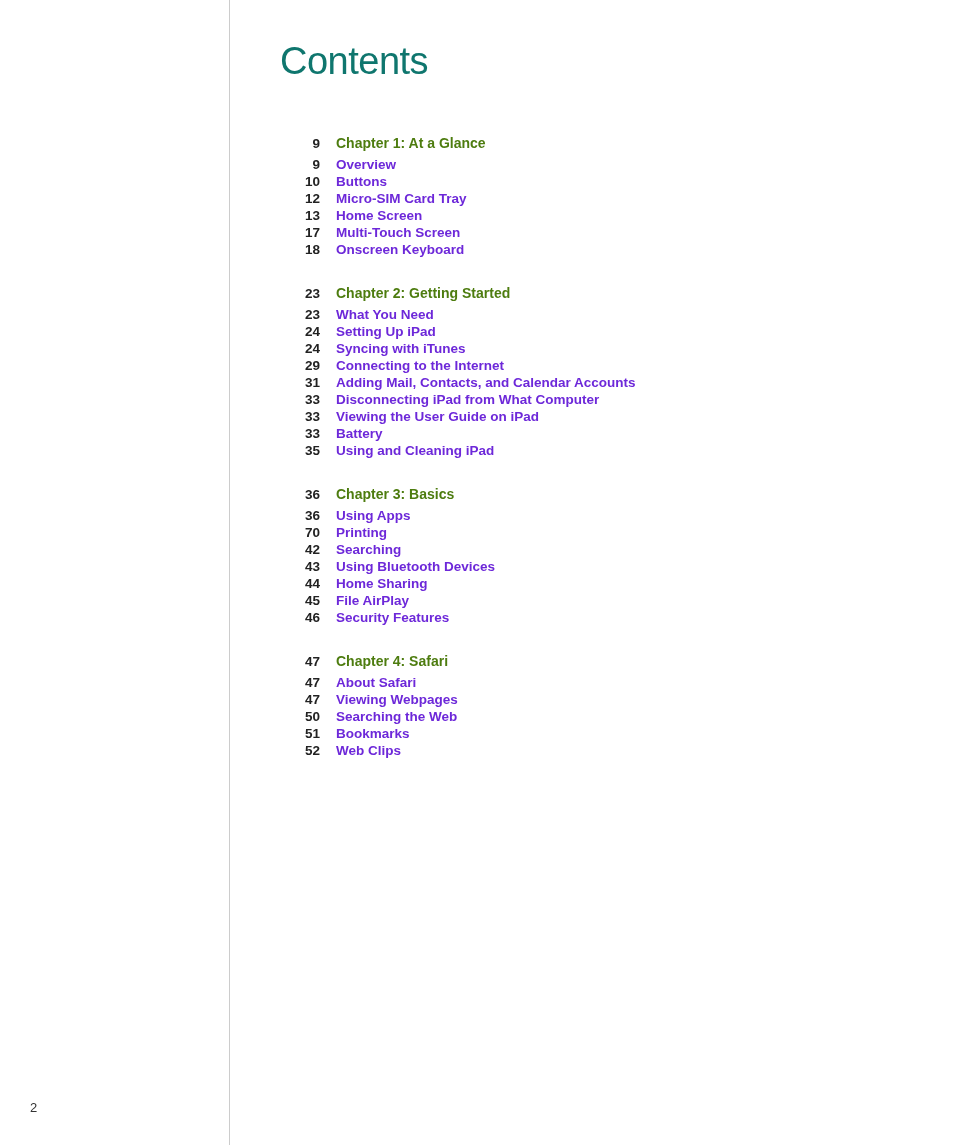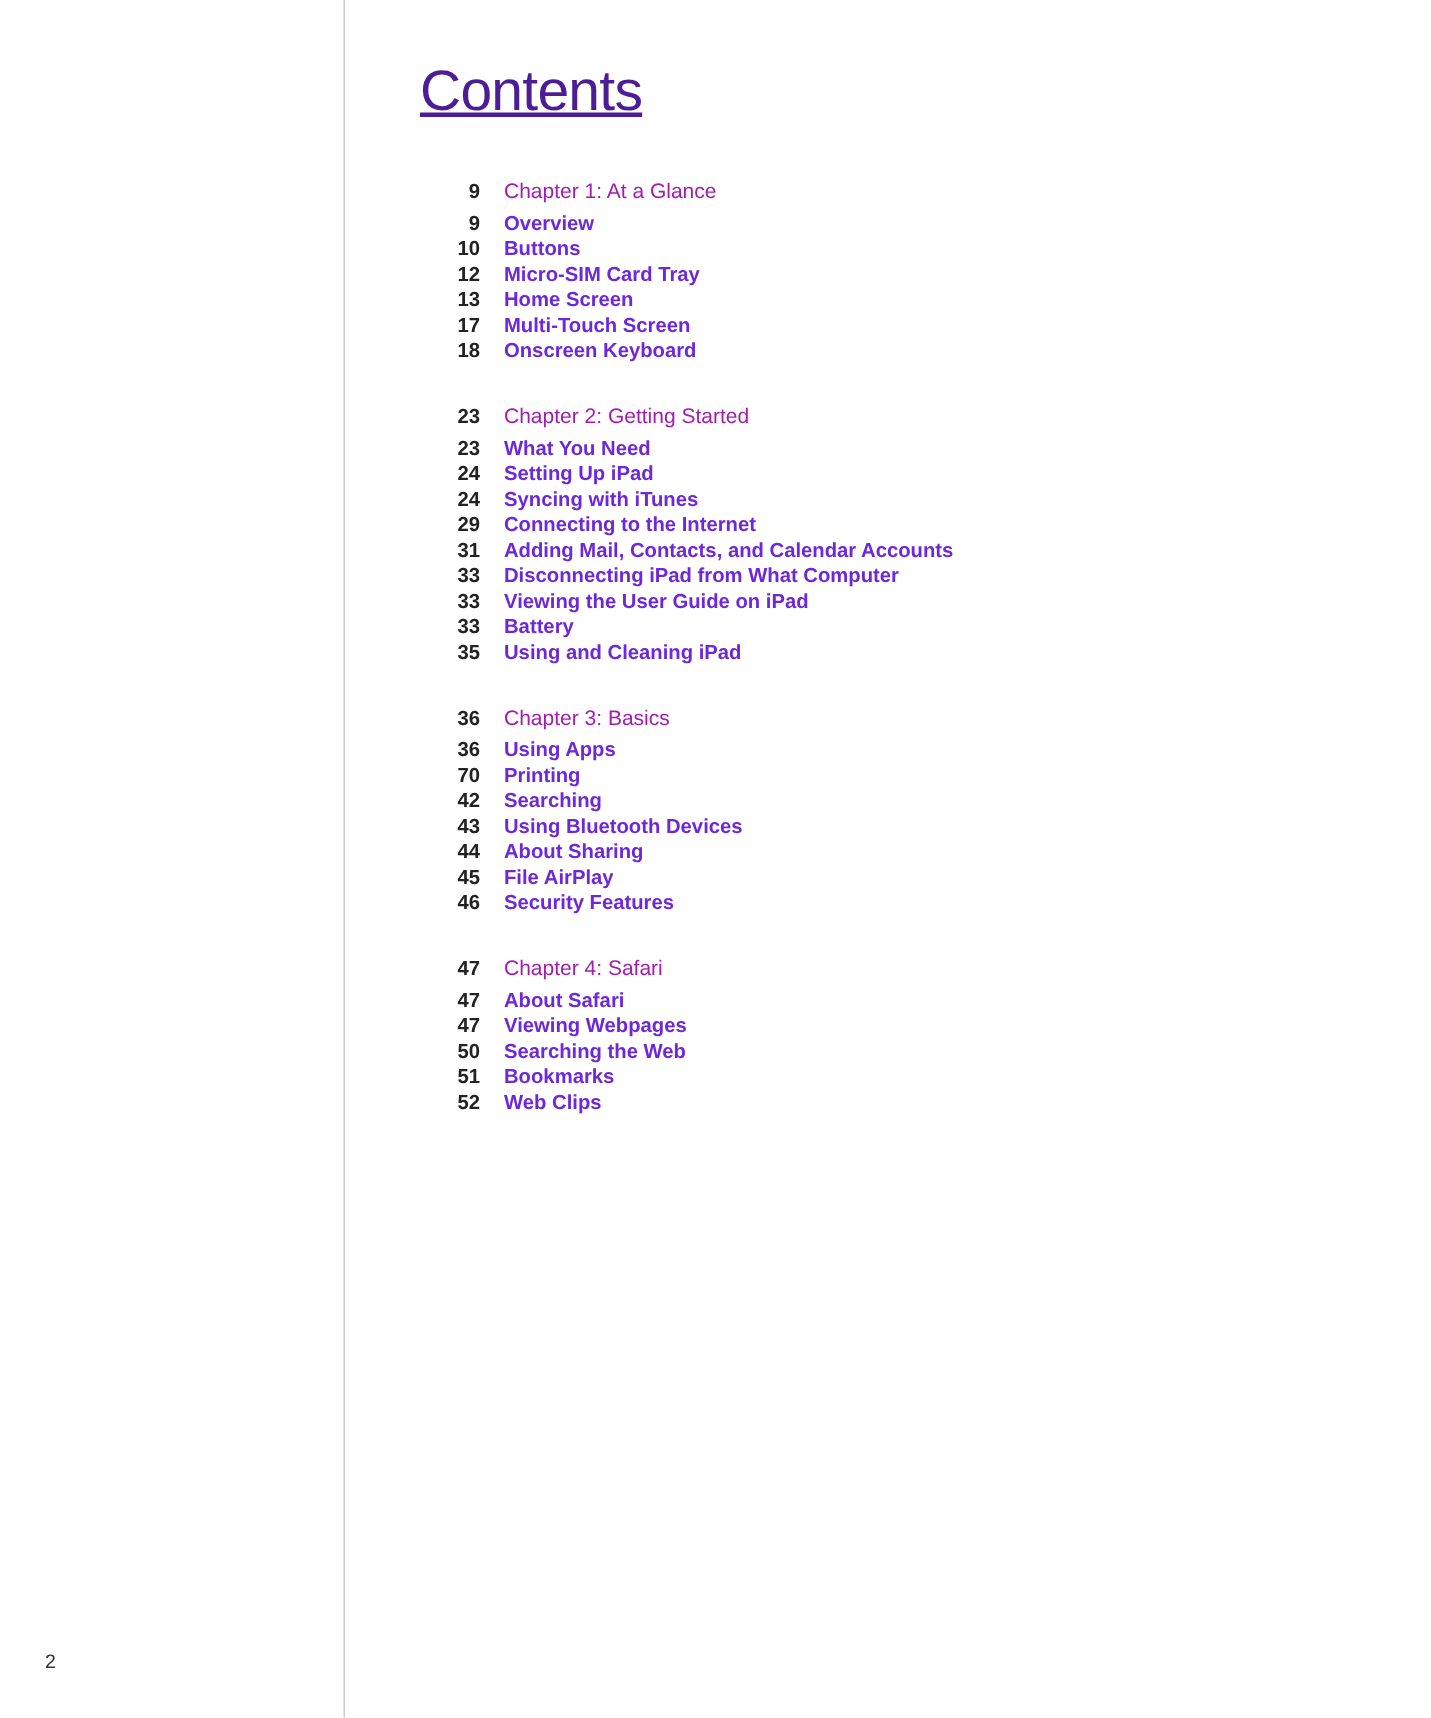--- a/index.html
+++ b/index.html
@@ -50,24 +50,23 @@
     }
 
     .main-content {
       flex: 1;
       padding: 40px 50px 60px 50px;
     }
 
     .page-title {
       font-size: 38px;
       font-weight: 300;
-      color: #4c1d95;
-      margin-bottom: 36px;
+      color: #0f766e;
+      margin-bottom: 52px;
       letter-spacing: -0.5px;
-      text-decoration: underline;
     }
 
     .toc-sections {
       margin-top: 20px;
     }
 
     .toc-section {
       margin-bottom: 28px;
     }
 
@@ -81,22 +80,22 @@
       font-size: 13.5px;
       font-weight: 700;
       color: #222;
       min-width: 40px;
       text-align: right;
       margin-right: 16px;
     }
 
     .chapter-title {
       font-size: 14px;
-      font-weight: 400;
-      color: #a21caf;
+      font-weight: 700;
+      color: #4d7c0f;
       text-align: right;
     }
 
     .toc-entry {
       display: flex;
       align-items: baseline;
       margin-bottom: 2px;
     }
 
     .entry-page {
@@ -215,21 +214,21 @@
           <div class="toc-entry">
             <span class="entry-page">42</span>
             <span class="entry-text">Searching</span>
           </div>
           <div class="toc-entry">
             <span class="entry-page">43</span>
             <span class="entry-text">Using Bluetooth Devices</span>
           </div>
           <div class="toc-entry">
             <span class="entry-page">44</span>
-            <span class="entry-text">About Sharing</span>
+            <span class="entry-text">Home Sharing</span>
           </div>
           <div class="toc-entry">
             <span class="entry-page">45</span>
             <span class="entry-text">File AirPlay</span>
           </div>
           <div class="toc-entry">
             <span class="entry-page">46</span>
             <span class="entry-text">Security Features</span>
           </div>
         </div>

